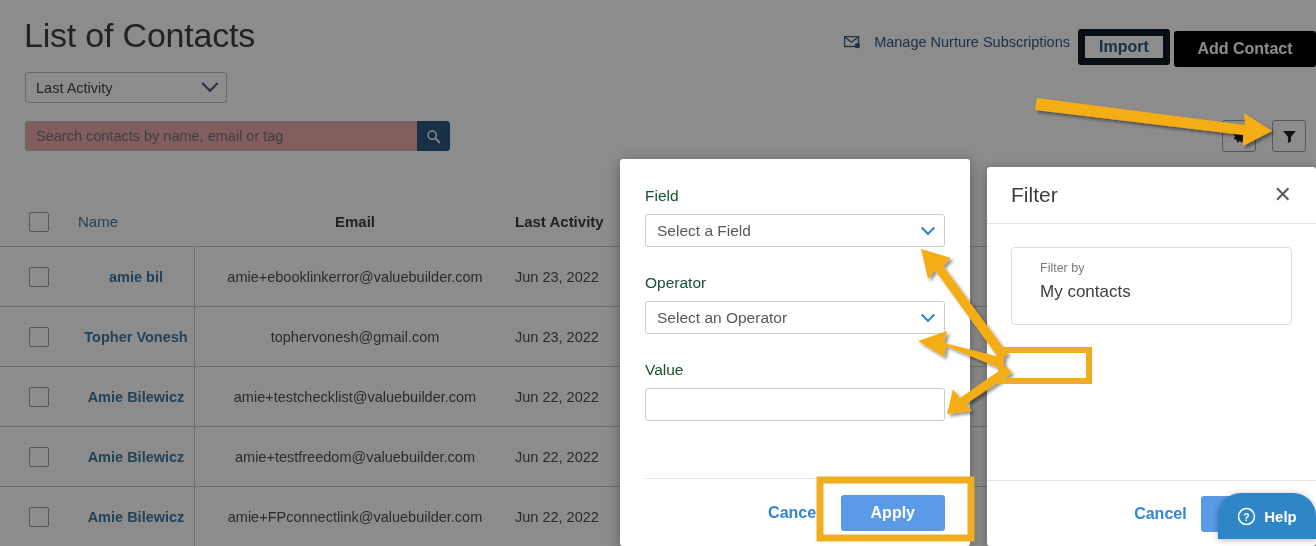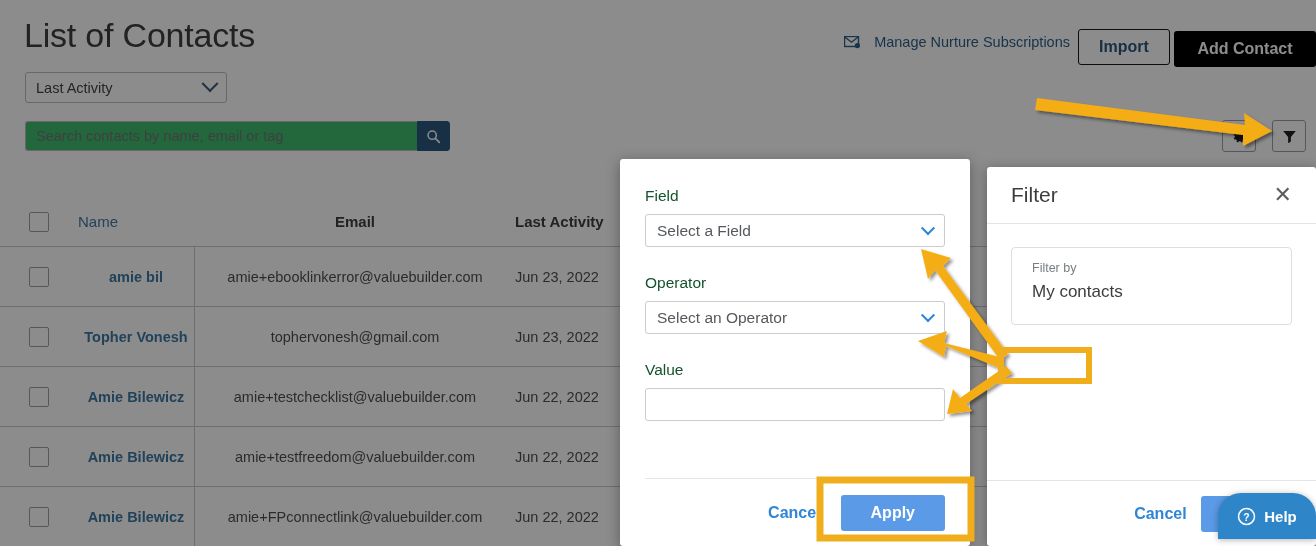--- a/index.html
+++ b/index.html
@@ -63,21 +63,21 @@
     position: absolute;
     left: 25px; top: 121px;
     width: 425px; height: 30px;
     display: flex;
   }
   .search-input {
     flex: 1;
     border: 1px solid #b9bec4;
     border-right: none;
     border-radius: 3px 0 0 3px;
-    background: #22c55e;
+    background: #fca5a5;
     font-size: 14.5px;
     color: #3f4346;
     padding: 0 10px;
     font-family: "Liberation Sans", sans-serif;
     outline: none;
   }
   .search-input::placeholder { color: #6f7478; }
   .search-btn {
     width: 33px;
     background: #1c5a8c;
@@ -93,21 +93,21 @@
     display: flex; align-items: center; gap: 13px;
     font-size: 14.5px;
     color: #1e5f96;
     white-space: nowrap;
   }
 
   .btn-import {
     position: absolute;
     left: 1078px; top: 29px;
     width: 92px; height: 36px;
-    border: 1px solid #0f172a;
+    border: 7px solid #0f172a;
     border-radius: 3px;
     background: #ffffff;
     color: #1c5a8c;
     font-size: 16px;
     font-weight: bold;
     font-family: "Liberation Sans", sans-serif;
     cursor: pointer;
   }
   .btn-addcontact {
     position: absolute;
@@ -192,21 +192,21 @@
     font-size: 22px; color: #5a5f63;
     line-height: 1; cursor: pointer;
     background: none; border: none;
     font-family: "Liberation Sans", sans-serif;
   }
   .fp-card {
     margin: 23px 24px 0 24px;
     height: 78px;
     border: 1px solid #dcdee0;
     border-radius: 4px;
-    padding: 13px 20px;
+    padding: 13px 28px;
   }
   .fp-card-lbl { font-size: 12.5px; color:#787d81; }
   .fp-card-val { font-size: 17px; color:#3d3d3d; margin-top: 7px; }
   .fp-links {
     margin: 16px 24px 0 24px;
     display:flex; align-items:center; justify-content:space-between;
   }
   .lnk {
     background:none; border:none; cursor:pointer;
     color:#2f86d6; font-size:15px;

